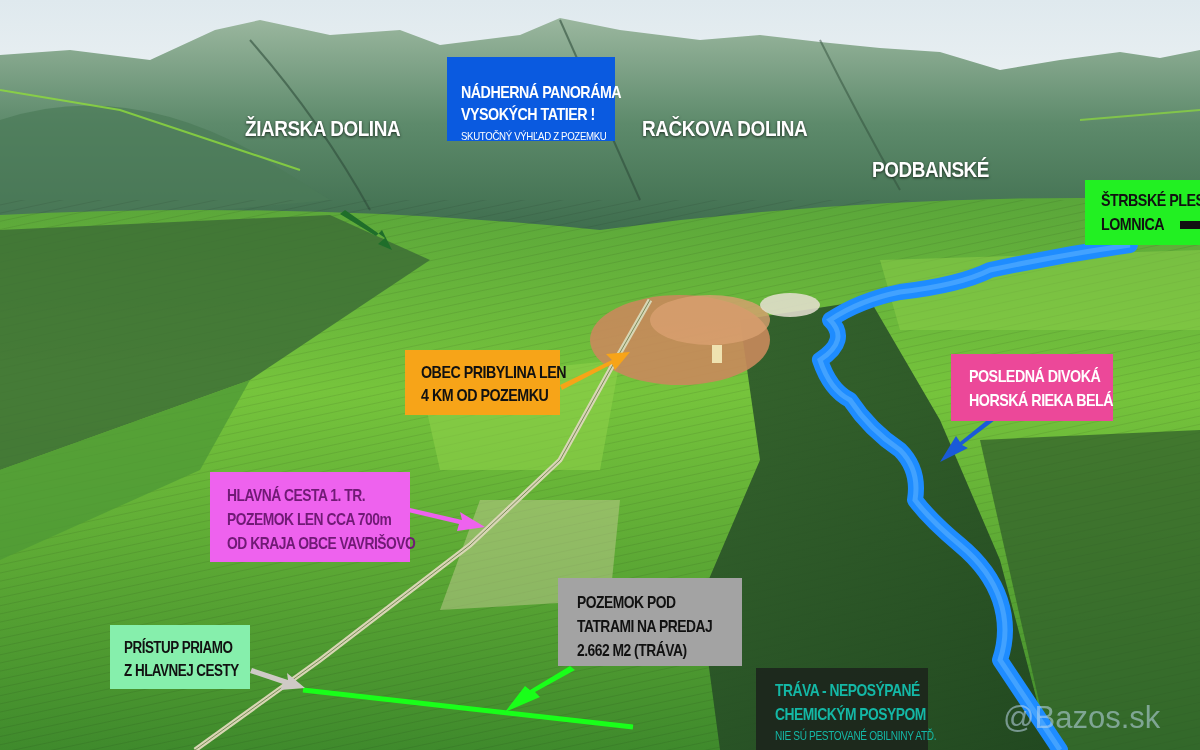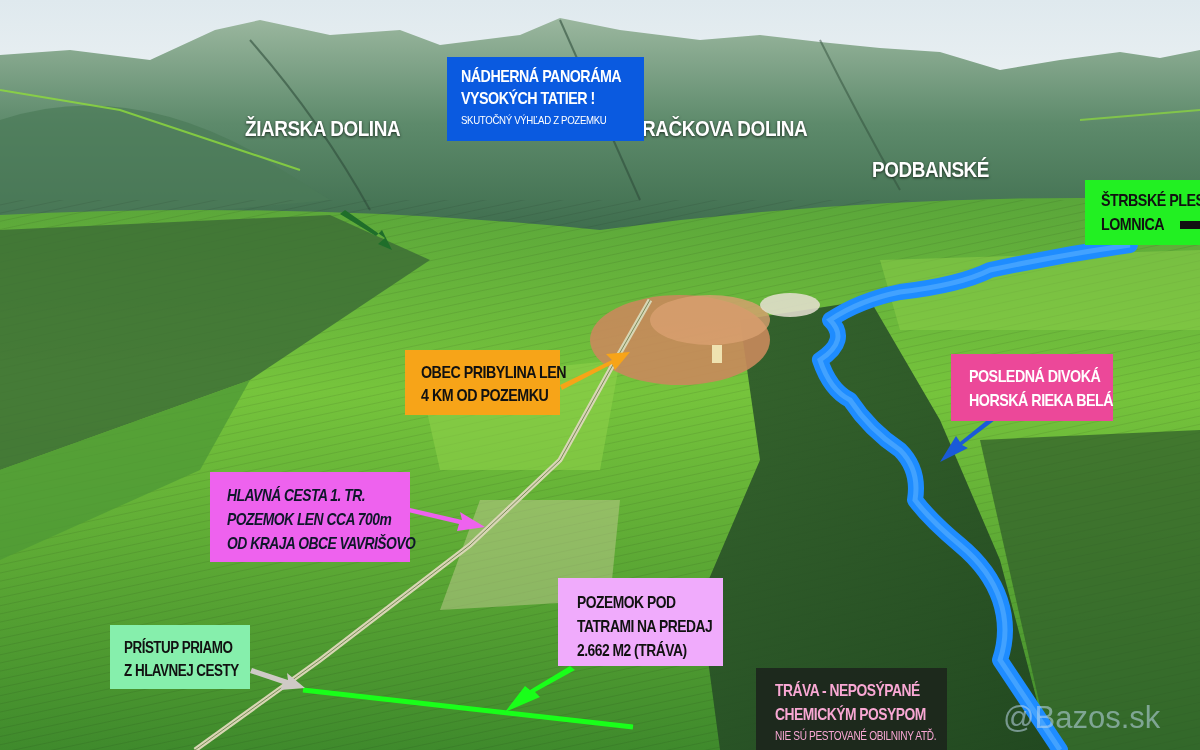--- a/index.html
+++ b/index.html
@@ -87,21 +87,21 @@
 
   <path d="M575,670 L535,692 L540,697 L505,712 L525,686 L530,690 L570,666 Z" fill="#19ff19"></path>
 
   <path d="M252,668 L288,680 L287,673 L305,688 L280,690 L283,684 L250,673 Z" fill="#cfcac6"></path>
 </svg>
 
 <div class="lbl place" style="left:245px;top:115px;">ŽIARSKA DOLINA</div>
 <div class="lbl place" style="left:642px;top:115px;">RAČKOVA DOLINA</div>
 <div class="lbl place" style="left:872px;top:156px;">PODBANSKÉ</div>
 
-<div class="box" style="left:447px;top:57px;width:197px;height:84px;background:#0a5ae0;color:#fff;padding:9px 0 0 14px;">
+<div class="box" style="left:447px;top:57px;width:168px;height:84px;background:#0a5ae0;color:#fff;padding:25px 0 0 14px;">
   <span class="t" style="font-size:17px;line-height:22px;">NÁDHERNÁ PANORÁMA</span>
   <span class="t" style="font-size:17px;line-height:22px;">VYSOKÝCH TATIER !</span>
   <span class="s" style="font-size:11.5px;line-height:20px;">SKUTOČNÝ VÝHĽAD Z POZEMKU</span>
 </div>
 
 <div class="box" style="left:1049px;top:180px;width:151px;height:65px;background:#22f022;color:#111;padding:9px 0 0 16px;margin-left:36px;">
   <span class="t" style="font-size:17px;line-height:24px;">ŠTRBSKÉ PLESO</span>
   <span class="t" style="font-size:17px;line-height:24px;">LOMNICA</span>
   <svg style="position:absolute;left:95px;top:35px;" width="56" height="20" viewBox="0 0 56 20">
     <rect x="0" y="6" width="36" height="8" fill="#111"></rect>
@@ -112,36 +112,36 @@
 <div class="box" style="left:405px;top:350px;width:155px;height:65px;background:#f7a418;color:#111;padding:11px 0 0 16px;text-align:center;">
   <span class="t" style="font-size:17px;line-height:23px;">OBEC PRIBYLINA LEN</span>
   <span class="t" style="font-size:17px;line-height:23px;">4 KM OD POZEMKU</span>
 </div>
 
 <div class="box" style="left:951px;top:354px;width:162px;height:67px;background:#ec4899;color:#fff;padding:11px 0 4px 18px;">
   <span class="t" style="font-size:17px;line-height:24px;">POSLEDNÁ DIVOKÁ</span>
   <span class="t" style="font-size:17px;line-height:24px;">HORSKÁ RIEKA BELÁ</span>
 </div>
 
-<div class="box" style="left:210px;top:472px;width:200px;height:90px;background:#ee62ee;color:#0f172a;padding:11px 0 12px 17px;font-style:italic;">
+<div class="box" style="left:210px;top:472px;width:200px;height:90px;background:#ee62ee;color:#701a75;padding:11px 0 12px 17px;">
   <span class="t" style="font-size:16.5px;line-height:24px;">HLAVNÁ CESTA 1. TR.</span>
   <span class="t" style="font-size:16.5px;line-height:24px;">POZEMOK LEN CCA 700m</span>
   <span class="t" style="font-size:16.5px;line-height:24px;">OD KRAJA OBCE VAVRIŠOVO</span>
 </div>
 
-<div class="box" style="left:558px;top:578px;width:165px;height:88px;background:#f0abfc;color:#111;padding:12px 0 0 19px;">
+<div class="box" style="left:558px;top:578px;width:184px;height:88px;background:#a3a3a3;color:#111;padding:12px 0 0 19px;">
   <span class="t" style="font-size:16.5px;line-height:24px;">POZEMOK POD</span>
   <span class="t" style="font-size:16.5px;line-height:24px;">TATRAMI NA PREDAJ</span>
   <span class="t" style="font-size:16.5px;line-height:24px;">2.662 M2 (TRÁVA)</span>
 </div>
 
 <div class="box" style="left:110px;top:625px;width:140px;height:64px;background:#86efac;color:#111;padding:11px 0 0 14px;">
   <span class="t" style="font-size:16px;line-height:23px;">PRÍSTUP PRIAMO</span>
   <span class="t" style="font-size:16px;line-height:23px;">Z HLAVNEJ CESTY</span>
 </div>
 
-<div class="box" style="left:756px;top:668px;width:191px;height:82px;background:rgba(28,38,28,0.92);color:#f9a8d4;padding:10px 0 0 19px;">
+<div class="box" style="left:756px;top:668px;width:172px;height:82px;background:rgba(28,38,28,0.92);color:#14b8a6;padding:10px 0 0 19px;">
   <span class="t" style="font-size:16.5px;line-height:24px;">TRÁVA - NEPOSÝPANÉ</span>
   <span class="t" style="font-size:16.5px;line-height:24px;">CHEMICKÝM POSYPOM</span>
   <span class="s" style="font-size:12px;line-height:20px;">NIE SÚ PESTOVANÉ OBILNINY ATĎ.</span>
 </div>
 
 <div id="watermark">@Bazos.sk</div>
 
 </body></html>

